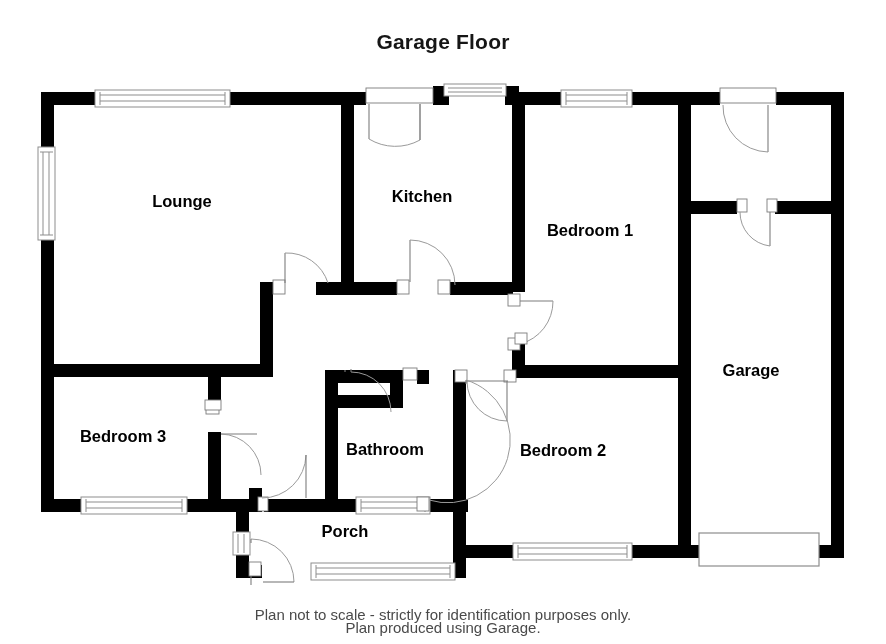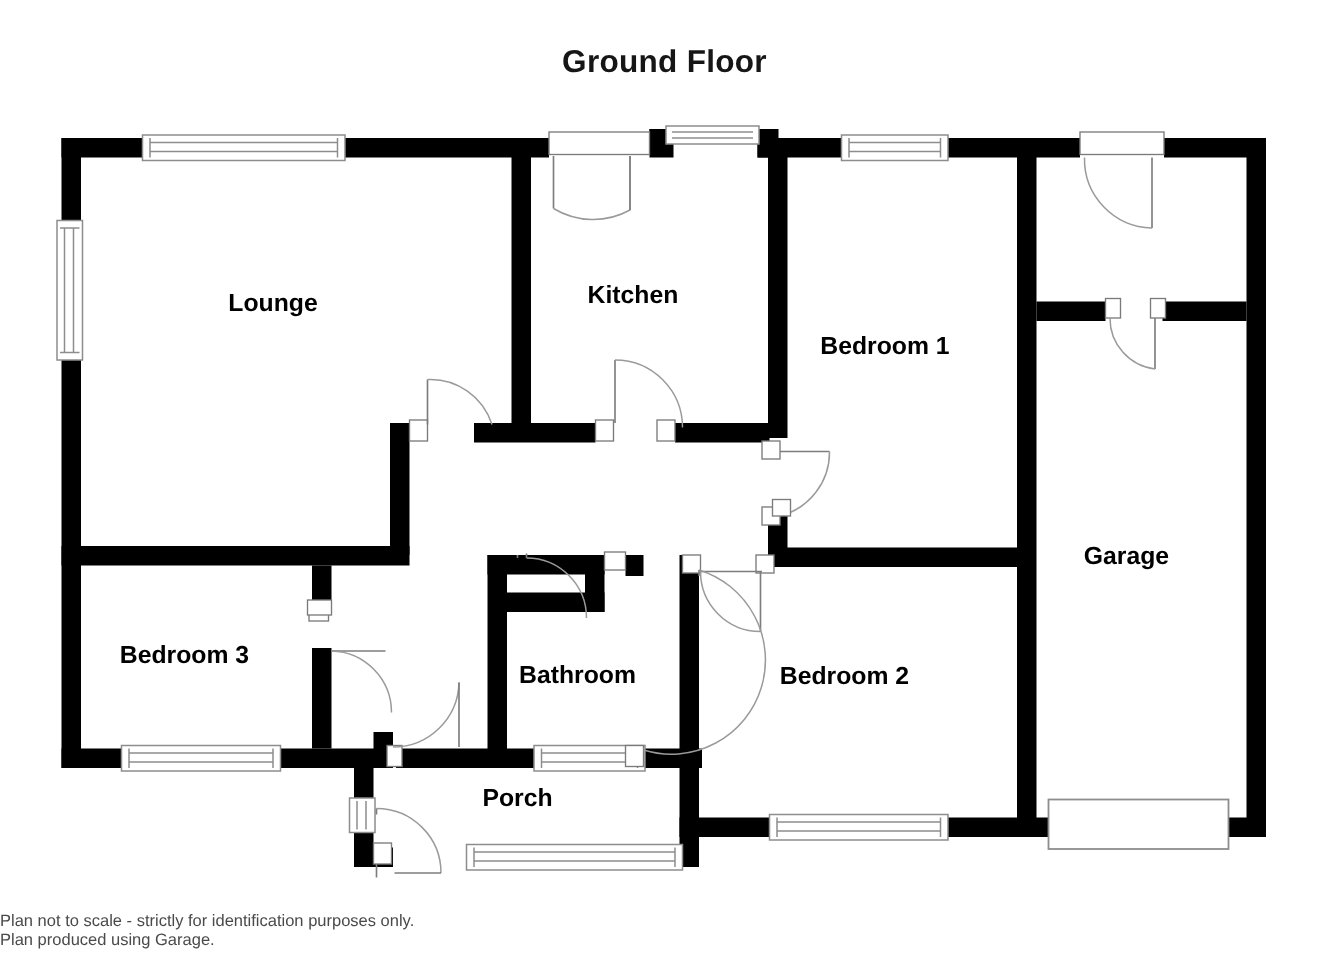--- a/index.html
+++ b/index.html
@@ -30,21 +30,22 @@
     font-size: 21px;
     font-weight: bold;
     letter-spacing: 0.2px;
     color: #161616;
   }
   .plan-footer {
     position: absolute;
     left: 0;
     top: 608px;
     width: 886px;
-    font-size: 11px;
+    text-align: center;
+    font-size: 15px;
     line-height: 13px;
     color: #4a4a4a;
   }
   .plan-footer div { display: block; }
   svg.floorplan {
     position: absolute;
     left: 0;
     top: 0;
   }
   .room-label {
@@ -59,21 +60,21 @@
   .door-leaf { fill: none; stroke: #7d7d7d; stroke-width: 1.1; }
   .door-arc { fill: none; stroke: #9a9a9a; stroke-width: 1; }
   .door-jamb { fill: #ffffff; stroke: #7b7b7b; stroke-width: 0.9; }
   .garage-door { fill: #ffffff; stroke: #8d8d8d; stroke-width: 1.2; }
 </style>
 </head>
 <body>
 
 <div id="plan-root">
 
-  <div class="plan-title">Ground Floor</div>
+  <div class="plan-title">Garage Floor</div>
 
   <svg class="floorplan" width="886" height="644" viewBox="0 0 886 644">
 
     <g>
 
       <rect class="wall" x="41" y="92" width="56" height="13"></rect>
       <rect class="wall" x="228" y="92" width="138" height="13"></rect>
 
       <rect class="wall" x="433" y="92" width="16" height="13"></rect>
       <rect class="wall" x="433" y="86" width="13" height="12"></rect>

